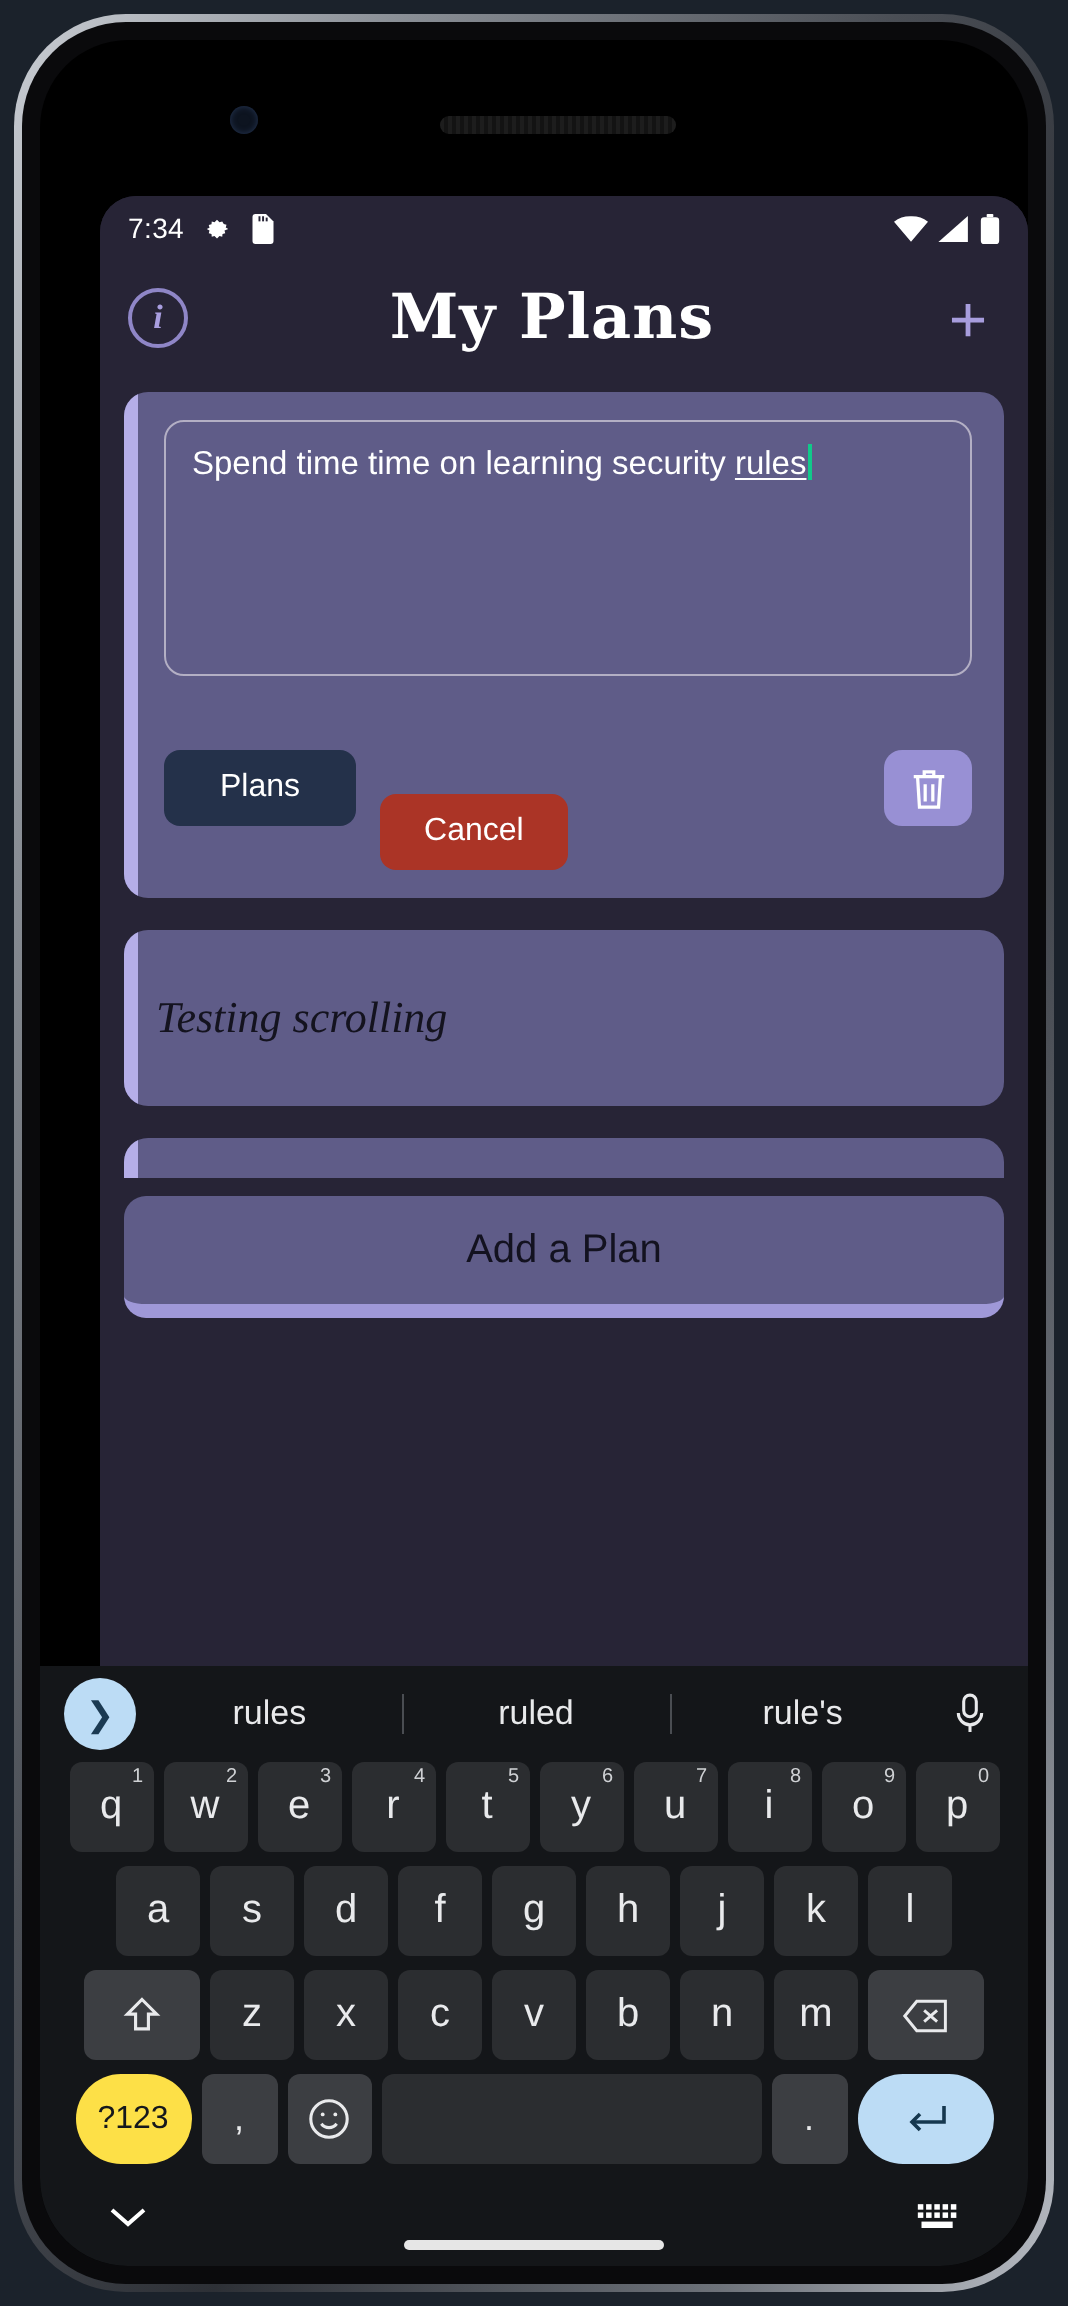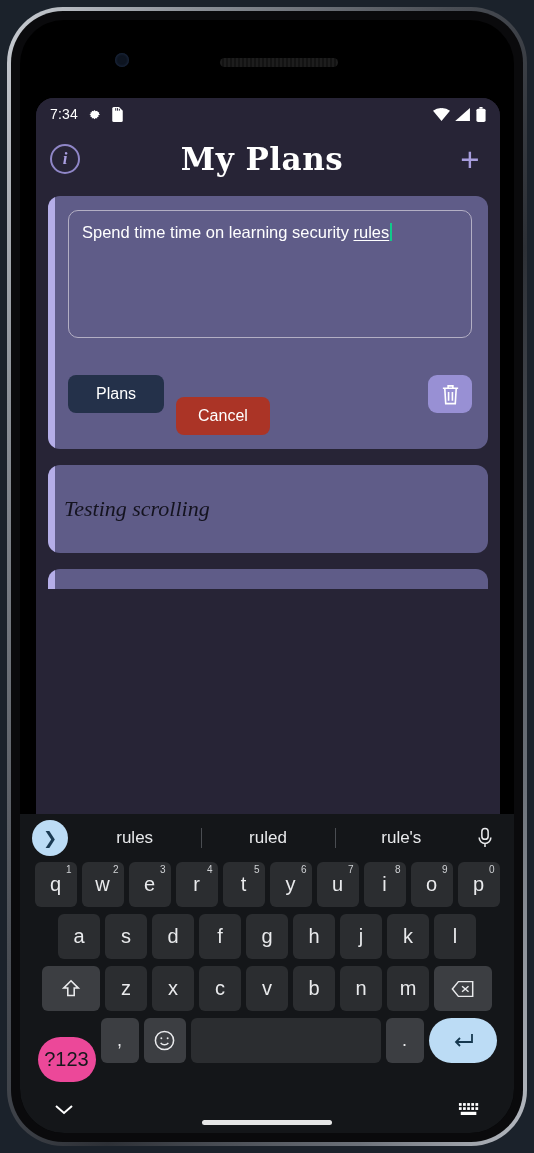--- a/index.html
+++ b/index.html
@@ -39,21 +39,21 @@
     box-shadow: inset 0 0 3px #263654;
   }
   #earpiece-speaker {
     position: absolute; left: 200px; top: 38px;
     width: 118px; height: 9px; border-radius: 5px;
     background: repeating-linear-gradient(90deg,#1d1d1d 0 2px,#131313 2px 4px);
   }
 
   
   #app-window {
-    position: absolute; left: 16px; top: 78px;
+    position: absolute; left: 30px; top: 78px;
     width: 464px; height: 978px;
     border-radius: 18px;
     overflow: hidden;
     background: #272436;
     display: flex; flex-direction: column;
   }
 
   
   #status-bar {
     height: 32px; background: #272436;
@@ -213,22 +213,22 @@
     font-family: "Liberation Sans", sans-serif;
   }
   .key .num {
     position: absolute; top: 2px; right: 5px;
     font-size: 10px; color: #cfd1d4;
   }
   .key.func { background: #3c3e42; }
   #key-shift { width: 58px; }
   #key-backspace { width: 58px; }
   #key-symbols {
-    background: #ec4899; color: #15181c;
-    border-radius: 23px; width: 58px; font-size: 20px; margin-top: 19px;
+    background: #fde047; color: #15181c;
+    border-radius: 23px; width: 58px; font-size: 16px;
   }
   #key-space { width: 190px; background: #2b2d30; }
   #key-comma, #key-period { width: 38px; background: #3c3e42; font-size: 18px; }
   #key-emoji { width: 42px; background: #3c3e42; }
   #key-enter {
     background: #bcdcf5; color: #16384f;
     border-radius: 23px; width: 68px;
   }
   #kb-bottom-bar {
     height: 44px; display: flex; align-items: center;
@@ -306,20 +306,21 @@
       </div>
 
       
       <div class="plan-card" id="testing-card">
         <span id="testing-card-text">Testing scrolling</span>
       </div>
 
       
       <div class="plan-card" id="partial-card"></div>
 
+      <button id="add-a-plan-button">Add a Plan</button>
     </div>
 
     <div id="bottom-nav">
 
       <div class="nav-item">
         <svg width="22" height="22" viewBox="0 0 24 24" fill="#9b98a8">
           <path d="M6 3h10a1 1 0 011 1v17l-6-4.2L5 21V4a1 1 0 011-1z"></path>
           <path d="M18.5 4.5H20v16l-1.5-1V4.5z"></path>
         </svg>
         <span>Saved Quotes</span>

